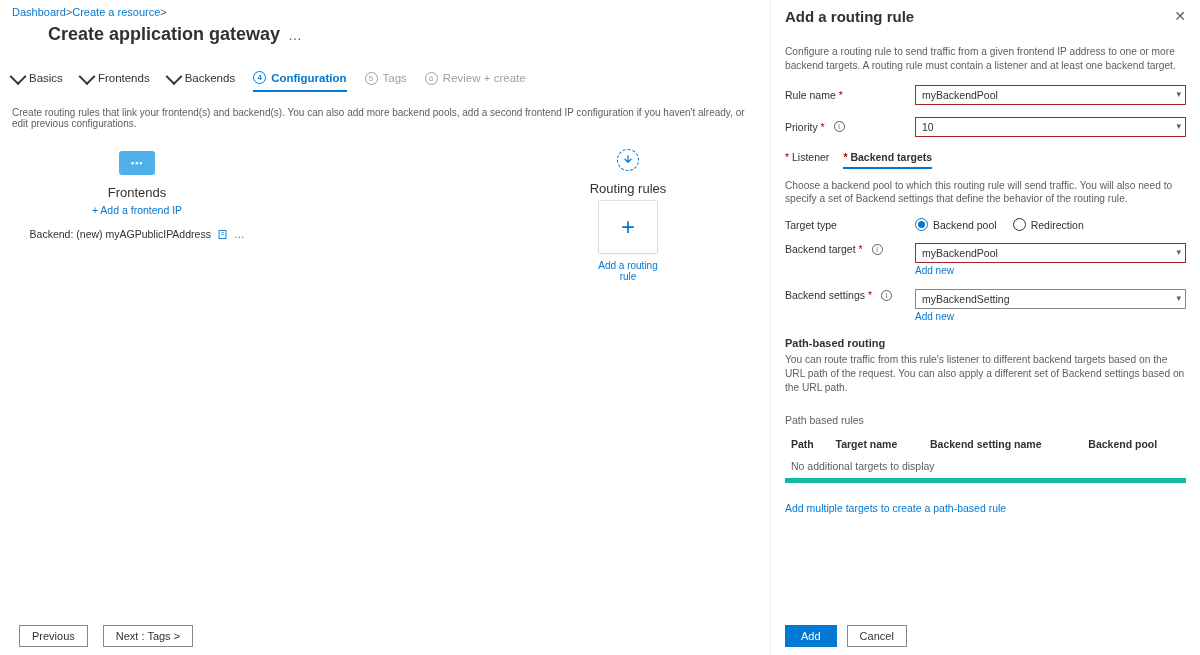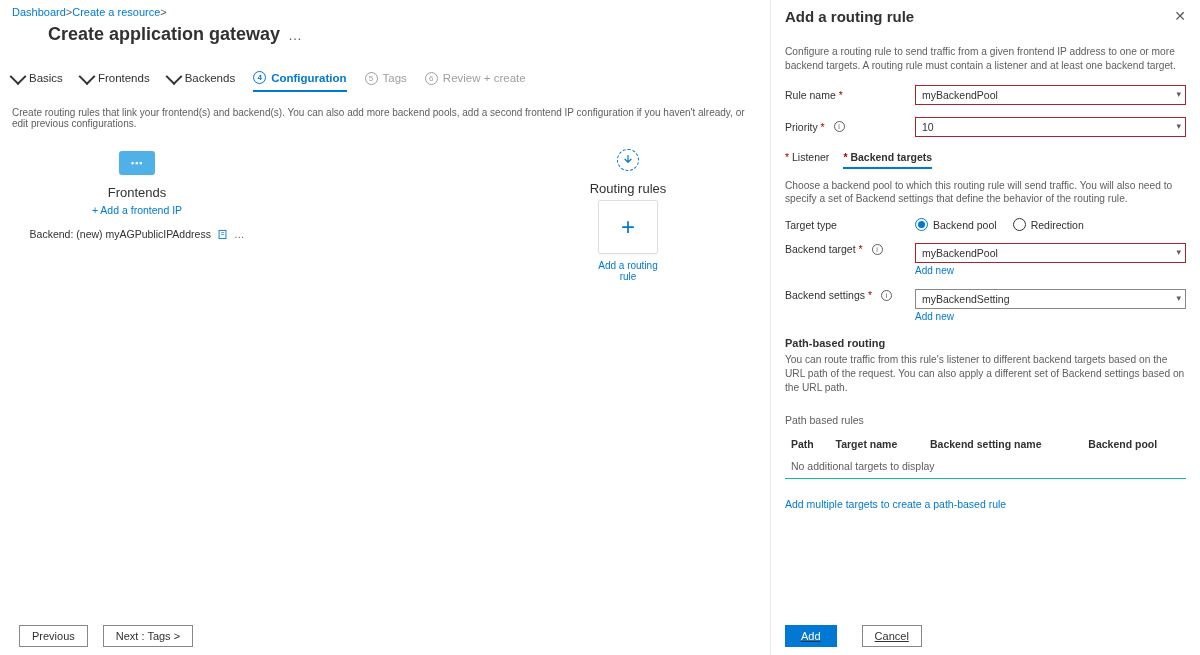--- a/index.html
+++ b/index.html
@@ -83,22 +83,22 @@
   .radio-row{display:flex;gap:16px;align-items:center;font-size:10.5px;}
   .radio{display:inline-flex;align-items:center;gap:5px;cursor:pointer;}
   .radio-dot{width:13px;height:13px;border:1px solid #323130;border-radius:50%;display:flex;align-items:center;justify-content:center;}
   .radio-dot.sel{border-color:#0078d4;}
   .radio-dot.sel::after{content:"";width:7px;height:7px;background:#0078d4;border-radius:50%;}
   .addnew{font-size:10px;color:#0078d4;cursor:pointer;margin-top:2px;display:inline-block;}
   .section-h{font-size:11px;font-weight:600;margin-top:14px;}
   .tbl{width:100%;margin-top:20px;font-size:10.5px;border-collapse:collapse;}
   .tbl-caption{font-size:10.5px;color:#605e5c;padding-bottom:8px;text-align:left;}
   .tbl th{text-align:left;font-weight:600;font-size:10.5px;color:#323130;padding:4px 6px;}
-  .tbl td{padding:6px 6px;color:#605e5c;font-size:10.5px;border-bottom:1px solid #14b8a6;}
-  .panel-foot{padding:8px 14px;border-top:none;display:flex;gap:16px;text-decoration:underline;}
+  .tbl td{padding:6px 6px;color:#605e5c;font-size:10.5px;border-bottom:5px solid #14b8a6;}
+  .panel-foot{padding:8px 14px;border-top:none;display:flex;gap:1px;}
   .btn-primary{background:#0078d4;color:#fff;border:none;font-size:11px;padding:4px 16px;cursor:pointer;}
   .svgicon{display:block}
 </style>
 </head>
 <body>
 
 <div class="main">
   <div class="breadcrumb">
     <span>Dashboard</span>
     <span class="sep">&gt;</span>

